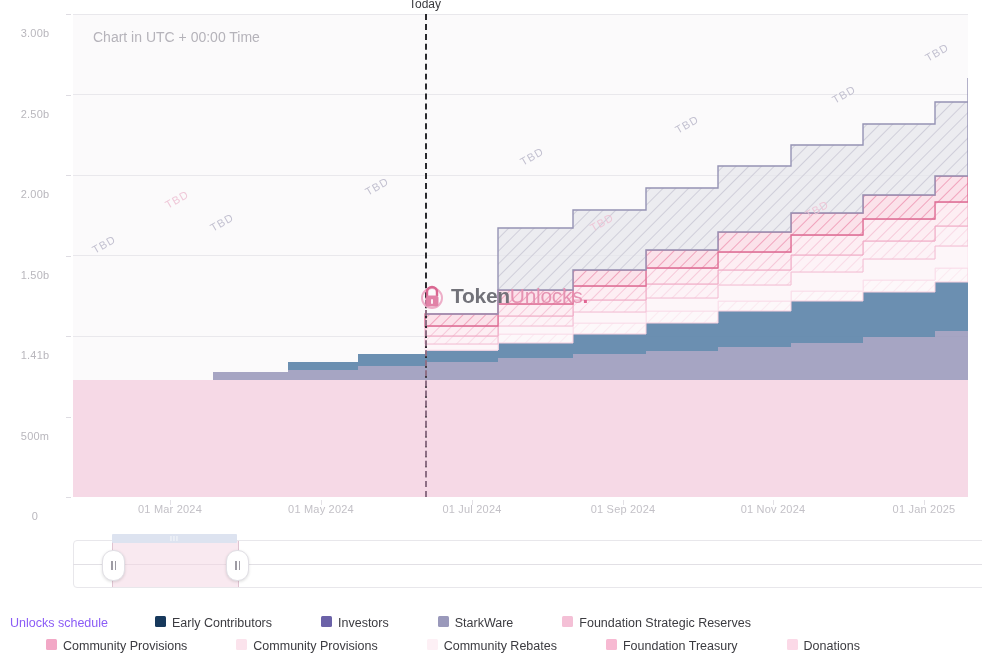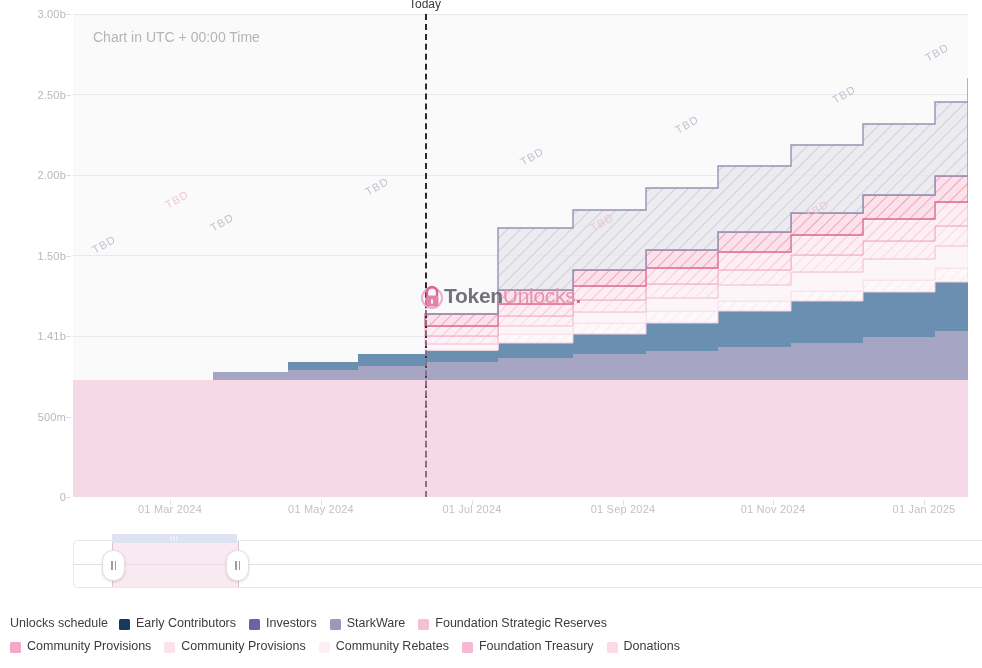--- a/index.html
+++ b/index.html
@@ -21,24 +21,25 @@
     background:#fbfafb;
     overflow:hidden;
   }
 
   
   .gridline{position:absolute;left:0;width:895px;height:1px;background:#e9e8ec;}
   .axis-base{position:absolute;left:0;width:895px;height:1px;background:#dfdee3;}
 
   
   .ylabel{
-    position:absolute;right:0;width:62px;text-align:right;
+    position:absolute;right:0;width:62px;text-align:center;
     font-size:11px;color:#b9b7bd;letter-spacing:.2px;
     transform:translateY(-50%);
     font-family:"Liberation Sans","DejaVu Sans",sans-serif;
+    margin-top:19px;
   }
   #y-axis{position:absolute;left:0;top:14px;width:66px;height:483px;}
   .ytick{position:absolute;right:-5px;width:5px;height:1px;background:#dedce2;}
 
   
   #x-axis{position:absolute;left:73px;top:500px;width:895px;height:34px;}
   .xlabel{
     position:absolute;top:3px;font-size:11px;color:#c3c1c7;
     transform:translateX(-50%);white-space:nowrap;letter-spacing:.2px;
   }
@@ -58,21 +59,21 @@
     font-size:12px;color:#3a3a3e;background:#ffffff;padding:0 4px;
     line-height:14px;
   }
 
   
   svg.layer{position:absolute;left:0;top:0;width:895px;height:483px;display:block;}
 
   
   #watermark{
     position:absolute;left:420px;top:283px;
-    display:flex;align-items:center;
+    display:flex;align-items:center;gap:7px;
     pointer-events:none;opacity:.95;
   }
   #watermark .wm-text{
     font-size:21px;font-weight:bold;letter-spacing:-.3px;
     font-family:"Liberation Sans","DejaVu Sans",sans-serif;
   }
   #watermark .wm-a{color:#6b6b73;}
   #watermark .wm-b{color:#e58fb0;font-weight:normal;}
   #watermark .wm-dot{color:#e0608f;font-weight:bold;}
 
@@ -119,22 +120,22 @@
   #handle-right{left:186px;}
 
   
   #legend{
     position:absolute;left:10px;top:616px;width:965px;
     font-size:12.5px;color:#3b3b40;
   }
   .legend-row{display:flex;align-items:center;flex-wrap:nowrap;}
   .legend-row.row1{gap:0;}
   .legend-row.row2{margin-top:9px;}
-  .legend-title{color:#404040;margin-right:11px;white-space:nowrap;}
-  .legend-item{display:flex;align-items:flex-end;margin-right:13px;white-space:nowrap;}
+  .legend-title{color:#8b5cf6;margin-right:11px;white-space:nowrap;}
+  .legend-item{display:flex;align-items:flex-start;margin-right:13px;white-space:nowrap;margin-left:36px;}
   .legend-swatch{
     width:11px;height:11px;border-radius:1.5px;margin-right:6px;flex:none;
   }
   .legend-label{line-height:14px;}
 </style>
 </head>
 <body>
 
 <div id="chart-root">
 

